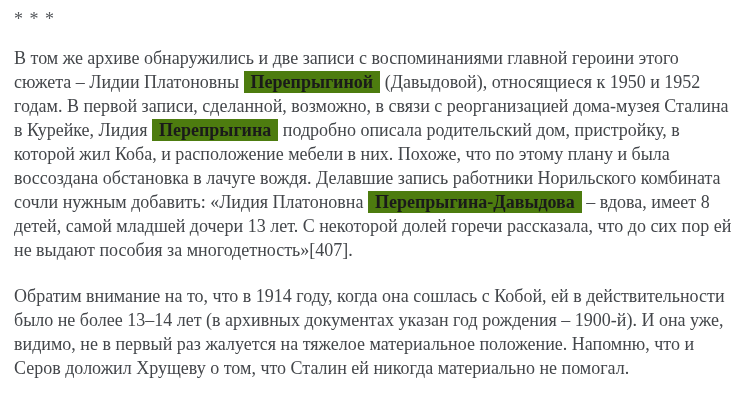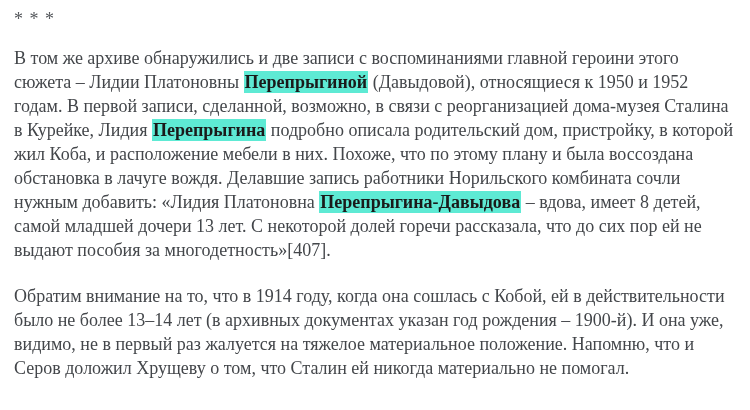--- a/index.html
+++ b/index.html
@@ -26,24 +26,24 @@
     color: #54575b;
     letter-spacing: 1px;
   }
   .para {
     font-size: 18px;
     line-height: 24px;
     margin: 0 0 22px 0;
     text-align: left;
   }
   mark.hl {
-    background: #5eead4;
+    background: #4d7c0f;
     color: #1a1a1a;
     font-weight: 700;
-    padding: 1px 1px;
+    padding: 1px 7px;
   }
 </style>
 </head>
 <body>
 
 <div class="page">
   <div class="separator">* * *</div>
 
   <p class="para"><span>В том же архиве обнаружились и две записи с воспоминаниями главной героини этого сюжета – Лидии Платоновны </span><mark class="hl">Перепрыгиной</mark><span> (Давыдовой), относящиеся к 1950 и 1952 годам. В первой записи, сделанной, возможно, в связи с реорганизацией дома-музея Сталина в Курейке, Лидия </span><mark class="hl">Перепрыгина</mark><span> подробно описала родительский дом, пристройку, в которой жил Коба, и расположение мебели в них. Похоже, что по этому плану и была воссоздана обстановка в лачуге вождя. Делавшие запись работники Норильского комбината сочли нужным добавить: «Лидия Платоновна </span><mark class="hl">Перепрыгина-Давыдова</mark><span> – вдова, имеет 8 детей, самой младшей дочери 13 лет. С некоторой долей горечи рассказала, что до сих пор ей не выдают пособия за многодетность»[407].</span></p>
 

